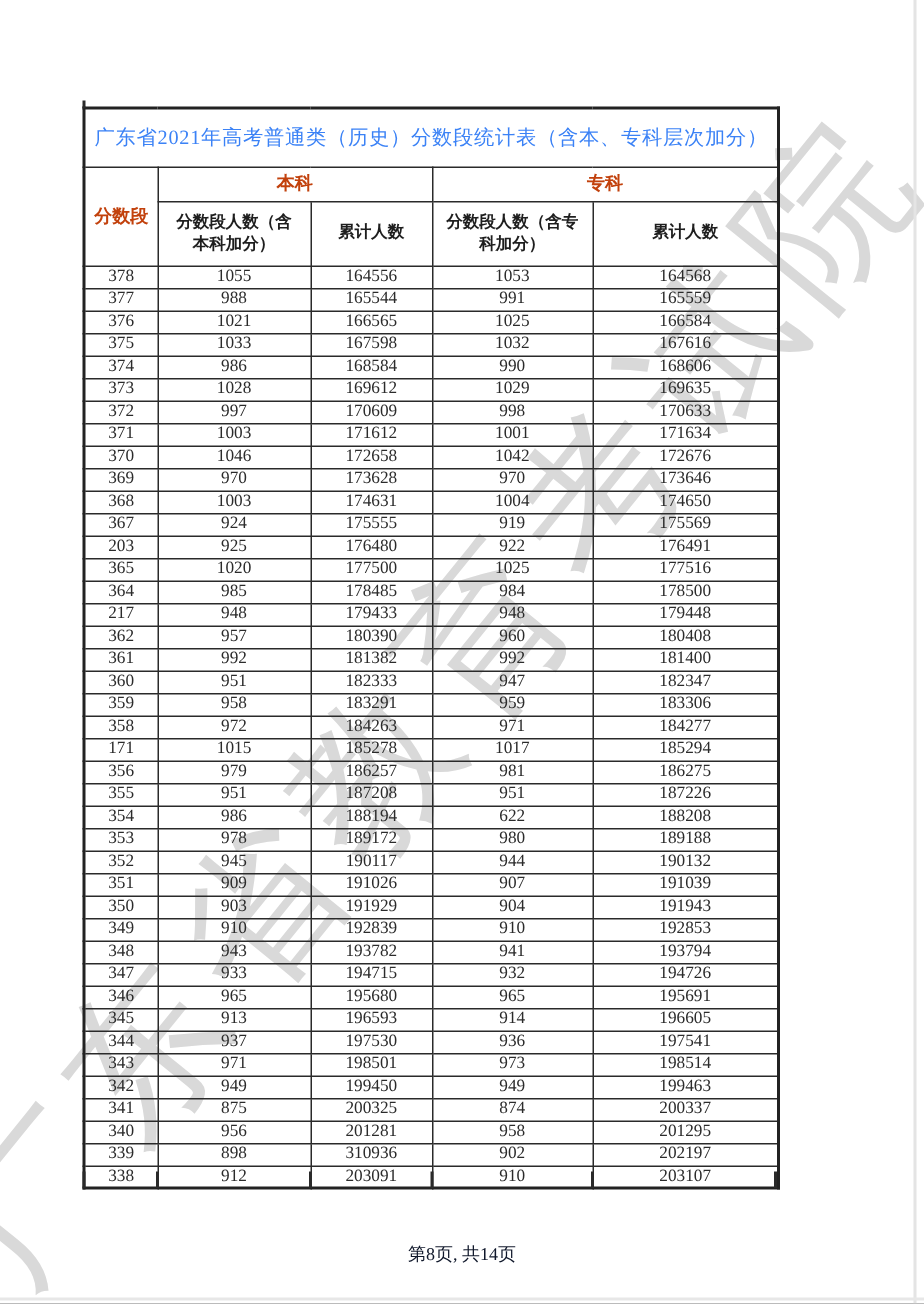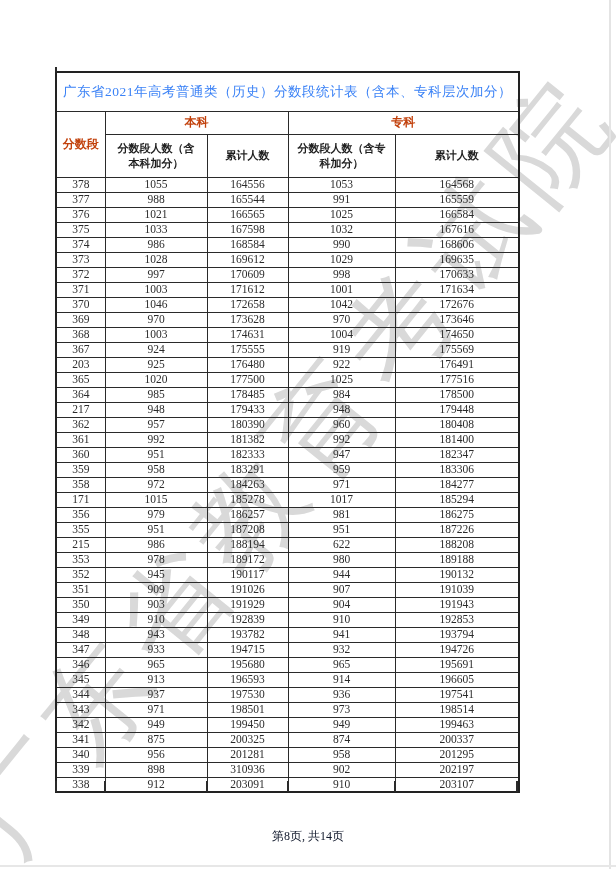--- a/index.html
+++ b/index.html
@@ -298,21 +298,21 @@
           <td>186275</td>
         </tr>
         <tr>
           <td>355</td>
           <td>951</td>
           <td>187208</td>
           <td>951</td>
           <td>187226</td>
         </tr>
         <tr>
-          <td>215</td>
+          <td>354</td>
           <td>986</td>
           <td>188194</td>
           <td>622</td>
           <td>188208</td>
         </tr>
         <tr>
           <td>353</td>
           <td>978</td>
           <td>189172</td>
           <td>980</td>

